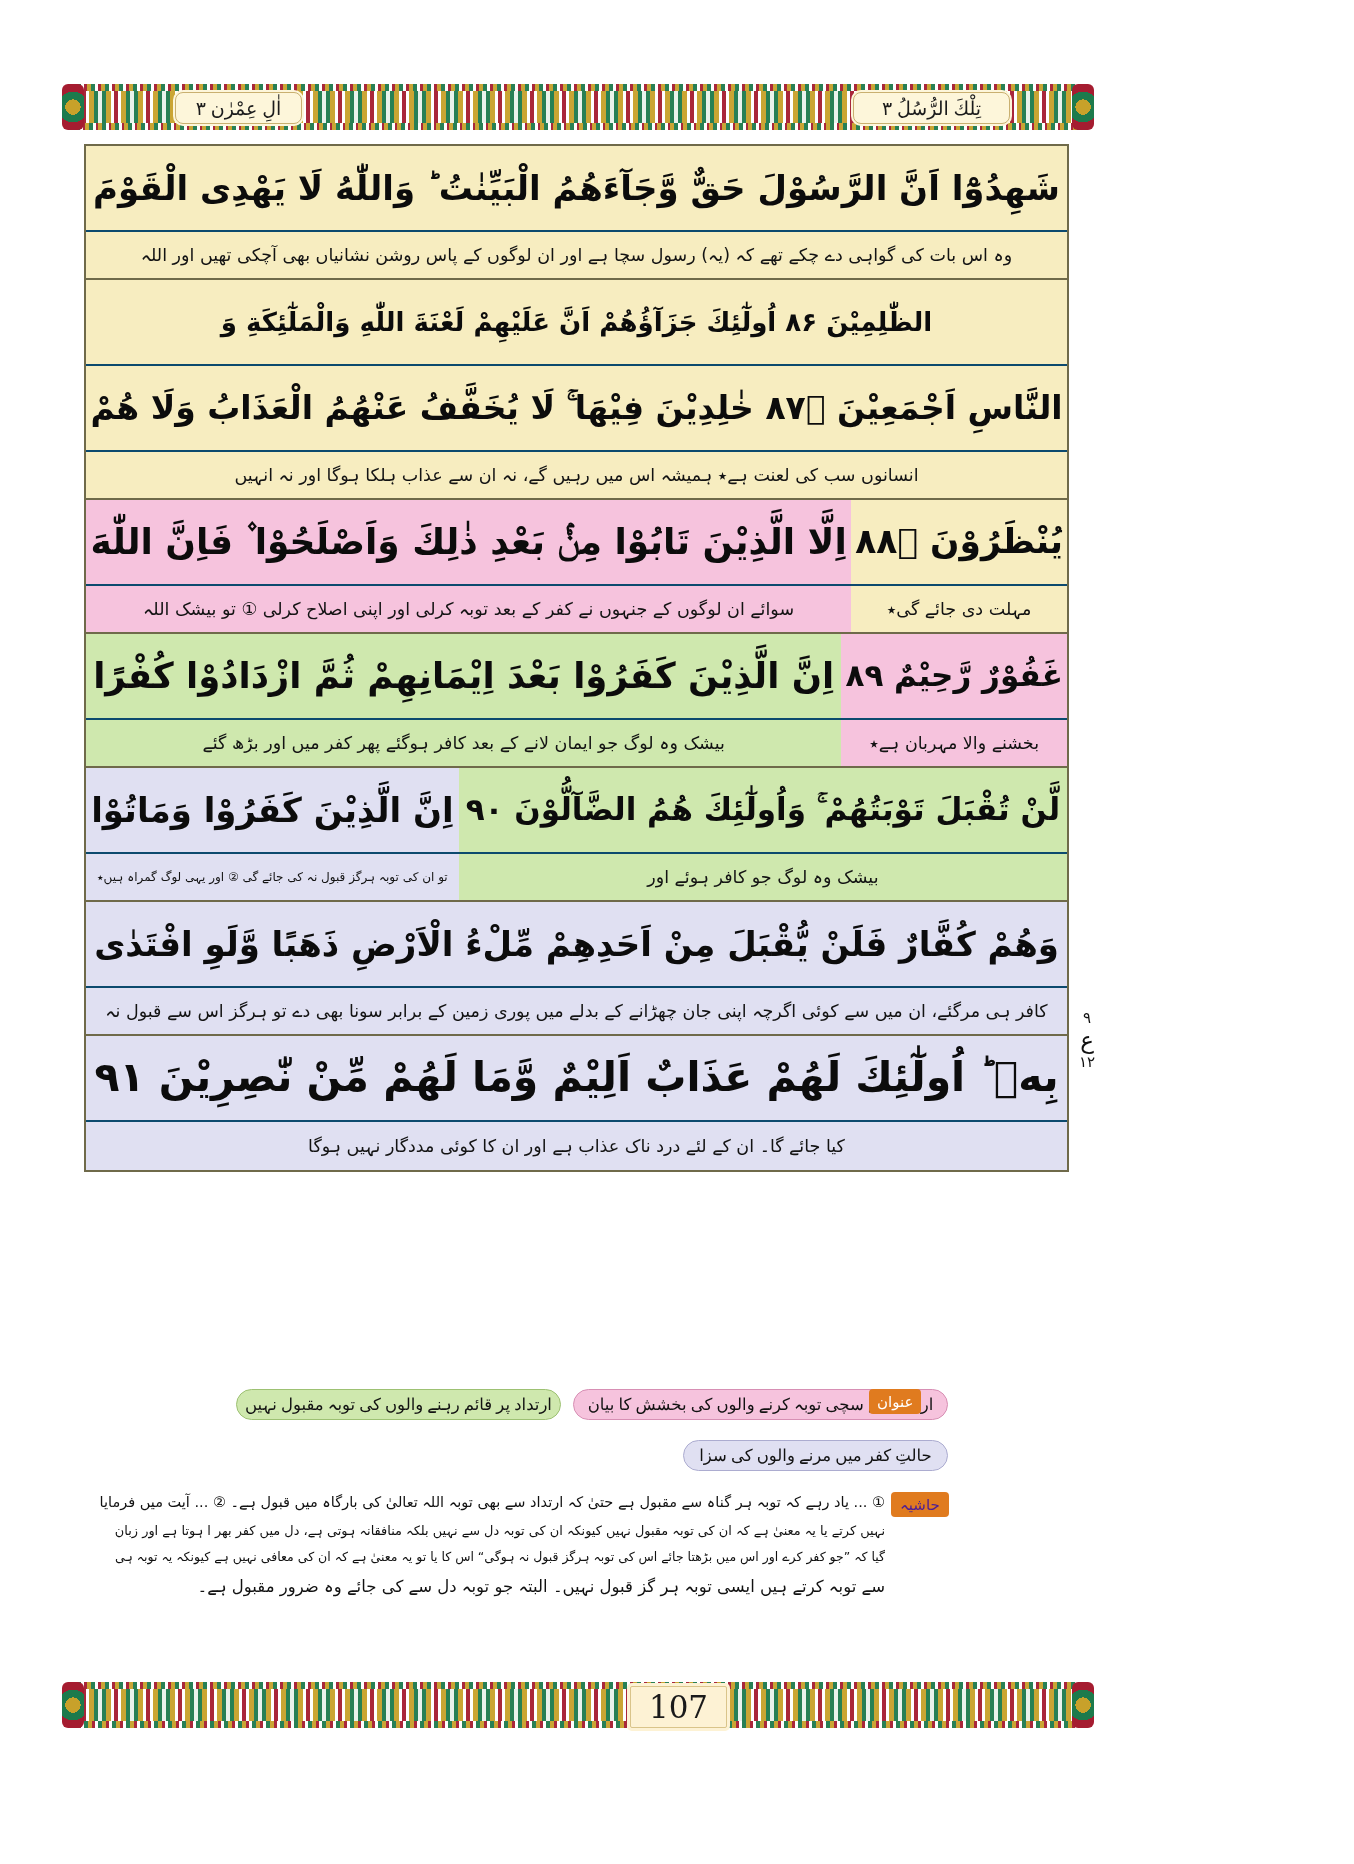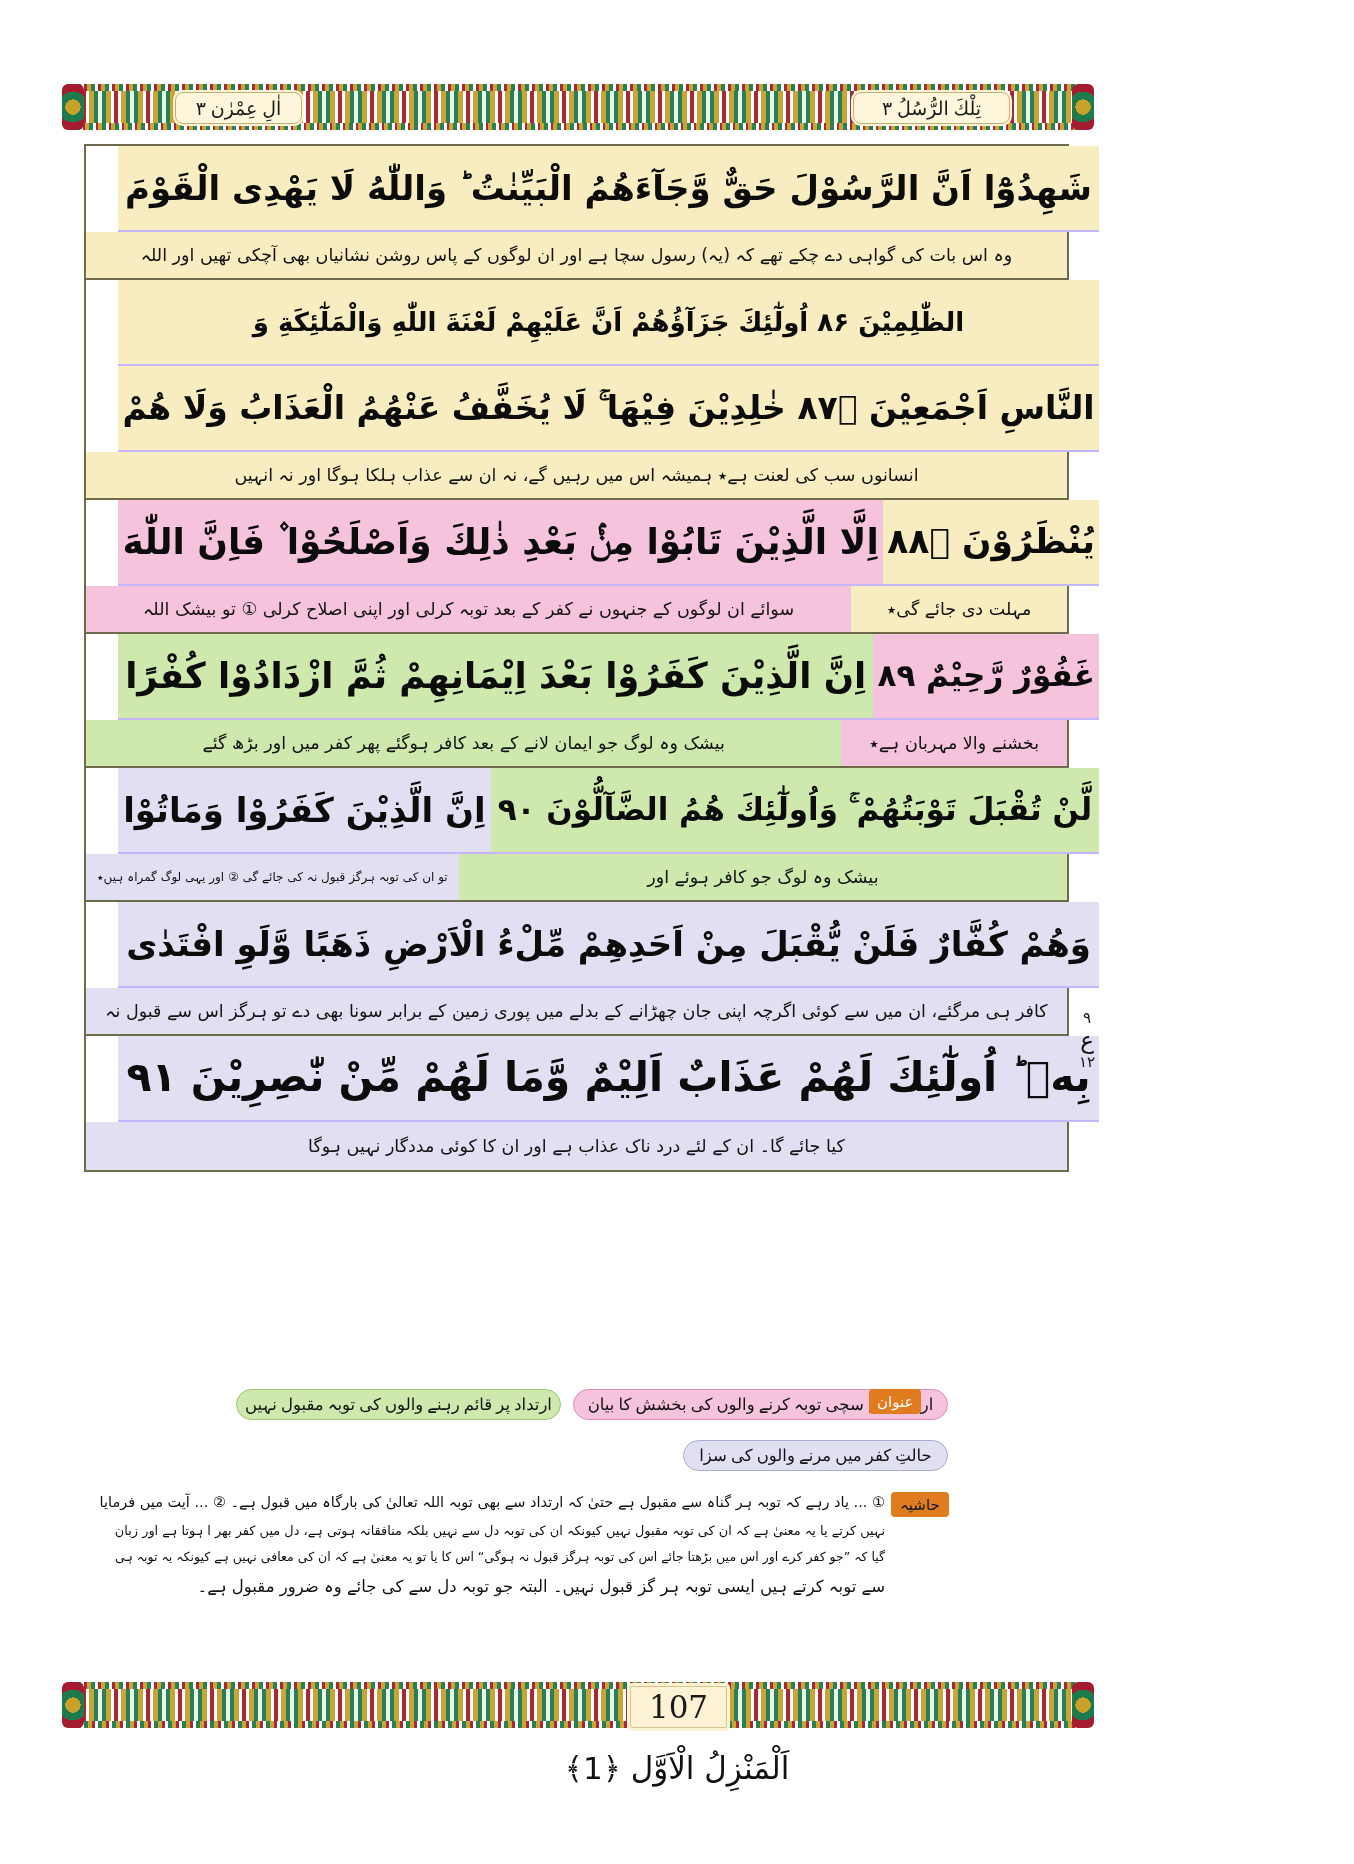--- a/index.html
+++ b/index.html
@@ -80,21 +80,21 @@
     font-family:"DejaVu Sans","Liberation Sans",sans-serif;
     font-size:41px;line-height:1.02;color:#0c0c0c;font-weight:700;
     letter-spacing:-1px;width:100%;padding:0 4px;
   }
   .ur{
     direction:rtl;text-align:center;white-space:nowrap;
     font-family:"DejaVu Sans","Liberation Sans",sans-serif;
     font-size:17.5px;color:#131313;width:100%;padding:0 8px;
     letter-spacing:-0.2px;
   }
-  .ar-row{height:86px;border-bottom:2px solid #c4b5fd;margin-left:32px;}
+  .ar-row{height:86px;border-bottom:2px solid #0c4a6e;}
   .ur-row{height:48px;border-bottom:2px solid #6f6a4a;}
   .row:last-child{border-bottom:none;}
 
   .c-cream {background:#f7edc0;}
   .c-pink  {background:#f6c3dd;}
   .c-green {background:#cfe8ae;}
   .c-lav   {background:#e0e0f2;}
 
   
   .side-marks{
@@ -123,21 +123,21 @@
     position:absolute;left:869px;top:1389px;height:25px;
     background:#e07b1f;color:#fff;border-radius:4px;
     display:flex;align-items:center;justify-content:center;
     padding:0 8px;font-size:15px;direction:rtl;
     font-family:"DejaVu Sans","Liberation Sans",sans-serif;
   }
 
   
   .hashiya-tag{
     position:absolute;left:891px;top:1492px;height:25px;
-    background:#e07b1f;color:#0f172a;border-radius:4px;
+    background:#e07b1f;color:#4c1d95;border-radius:4px;
     display:flex;align-items:center;justify-content:center;
     padding:0 9px;font-size:15px;direction:rtl;
     font-family:"DejaVu Sans","Liberation Sans",sans-serif;
   }
   .footnote{
     position:absolute;left:100px;top:1488px;width:785px;
     direction:rtl;text-align:justify;color:#111;
     font-family:"DejaVu Sans","Liberation Sans",sans-serif;
     font-size:16.5px;line-height:2.05;
   }
@@ -279,15 +279,14 @@
     <span class="ln" style="font-size: 12.9px;">نہیں کرتے یا یہ معنیٰ ہے کہ ان کی توبہ مقبول نہیں کیونکہ ان کی توبہ دل سے نہیں بلکہ منافقانہ ہوتی ہے، دل میں کفر بھر ا ہوتا ہے اور زبان</span>
     <span class="ln" style="font-size: 12.5px;">گیا کہ ”جو کفر کرے اور اس میں بڑھتا جائے اس کی توبہ ہرگز قبول نہ ہوگی“ اس کا یا تو یہ معنیٰ ہے کہ ان کی معافی نہیں ہے کیونکہ یہ توبہ ہی</span>
     <span class="ln">سے توبہ کرتے ہیں ایسی توبہ ہر گز قبول نہیں۔ البتہ جو توبہ دل سے کی جائے وہ ضرور مقبول ہے۔</span>
   </div>
 
   <div class="band bot"></div>
   <div class="band-cap" style="left:62px;top:1682px;"></div>
   <div class="band-cap" style="left:1072px;top:1682px;"></div>
 
   <div class="page-num">107</div>
-  <div class="manzil">اَلْمَنْزِلُ الْاَوَّل ﴿1﴾</div>
 
 </div>
 
 </body></html>

